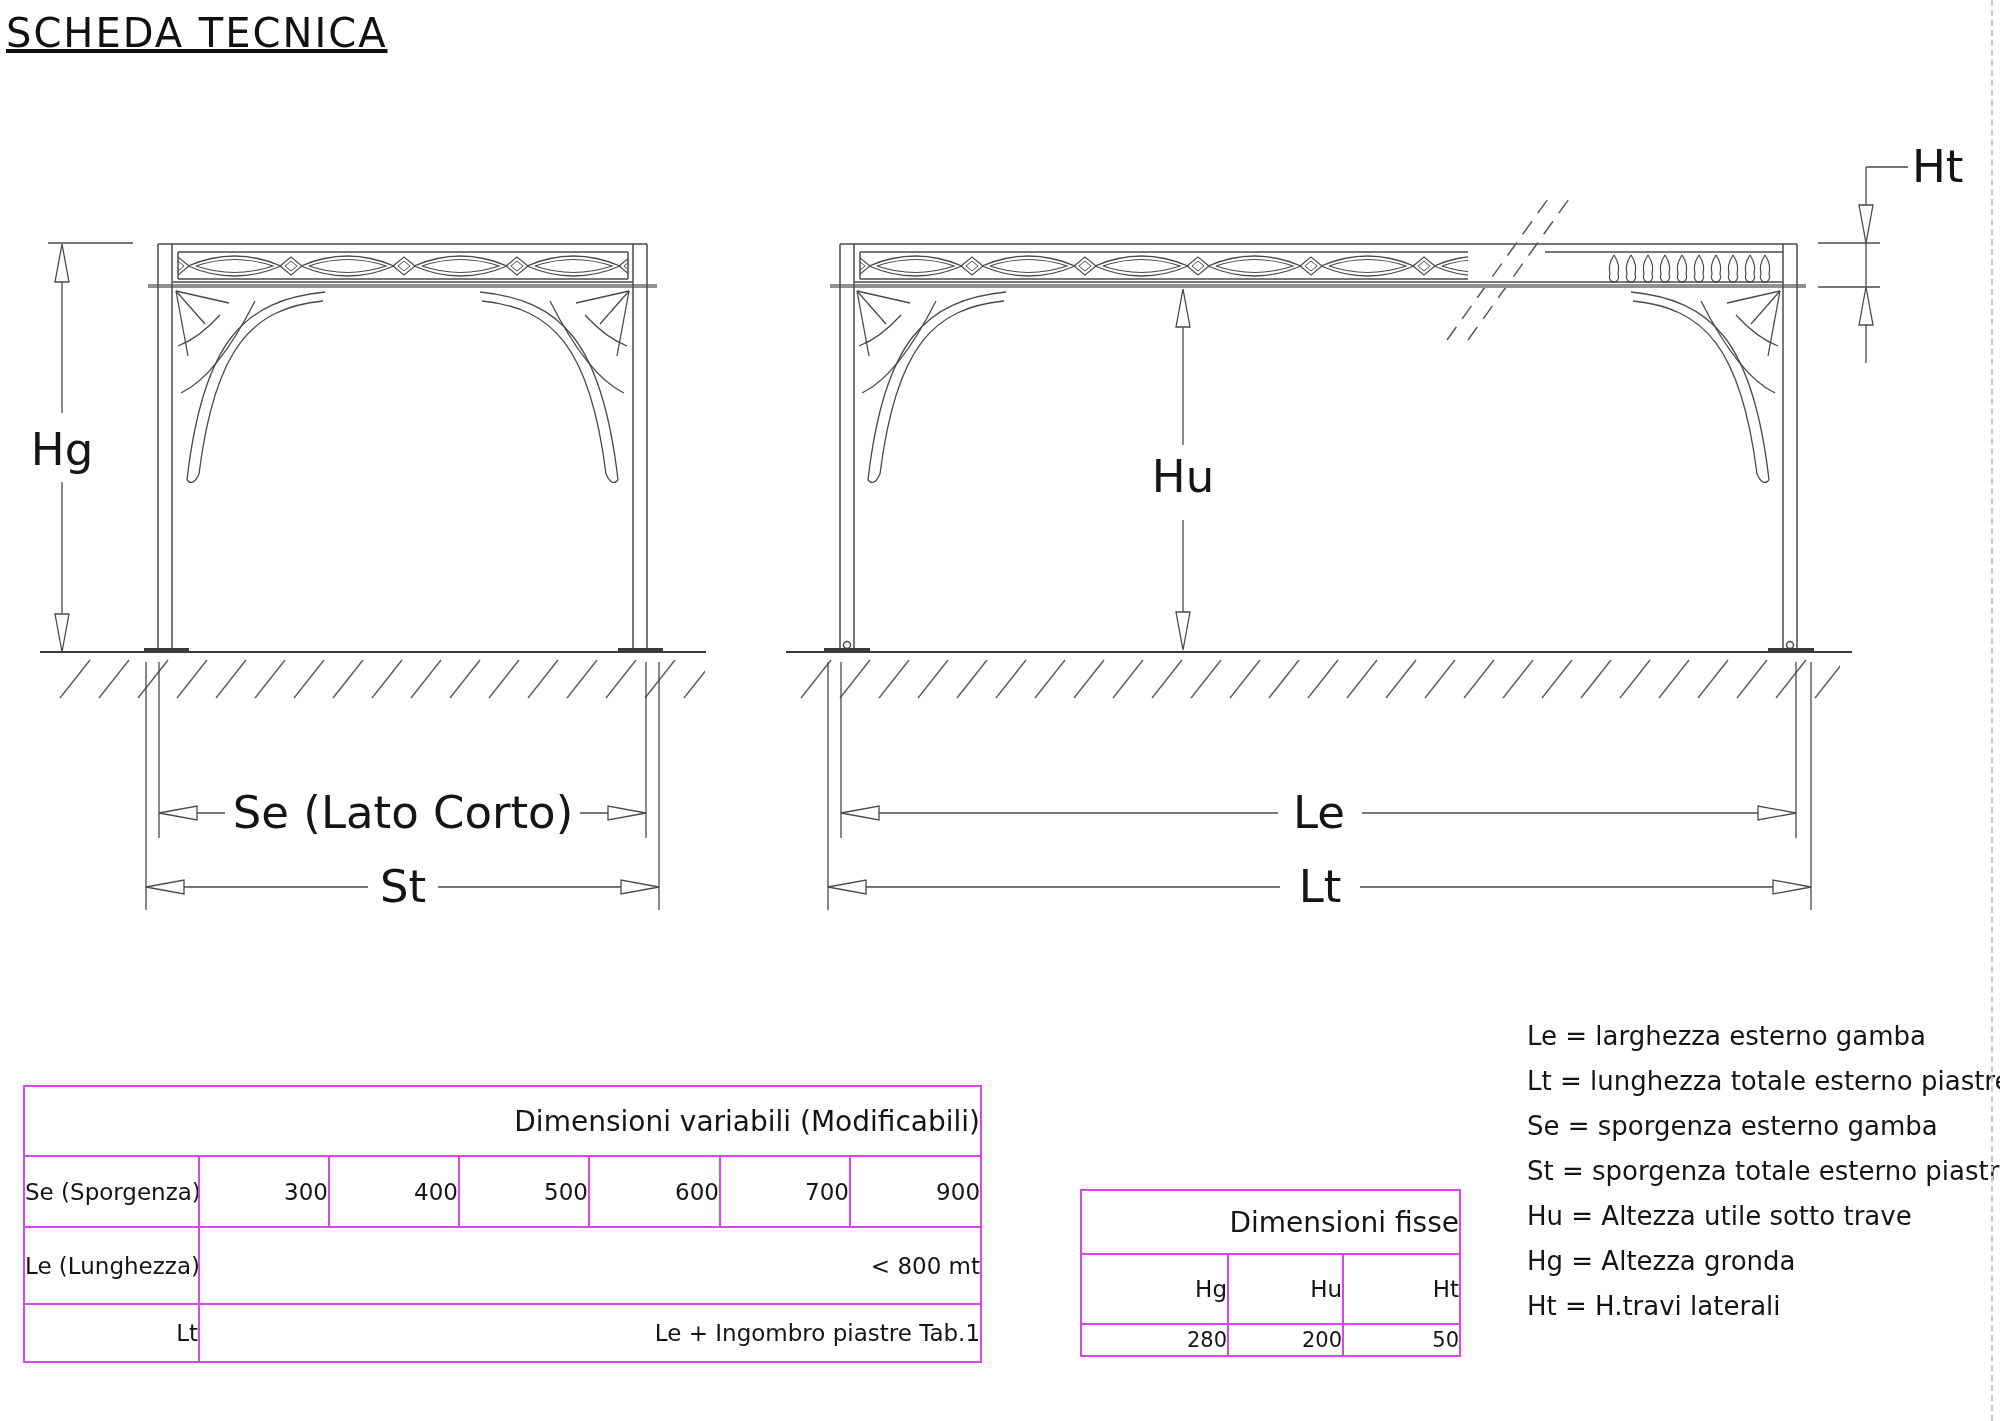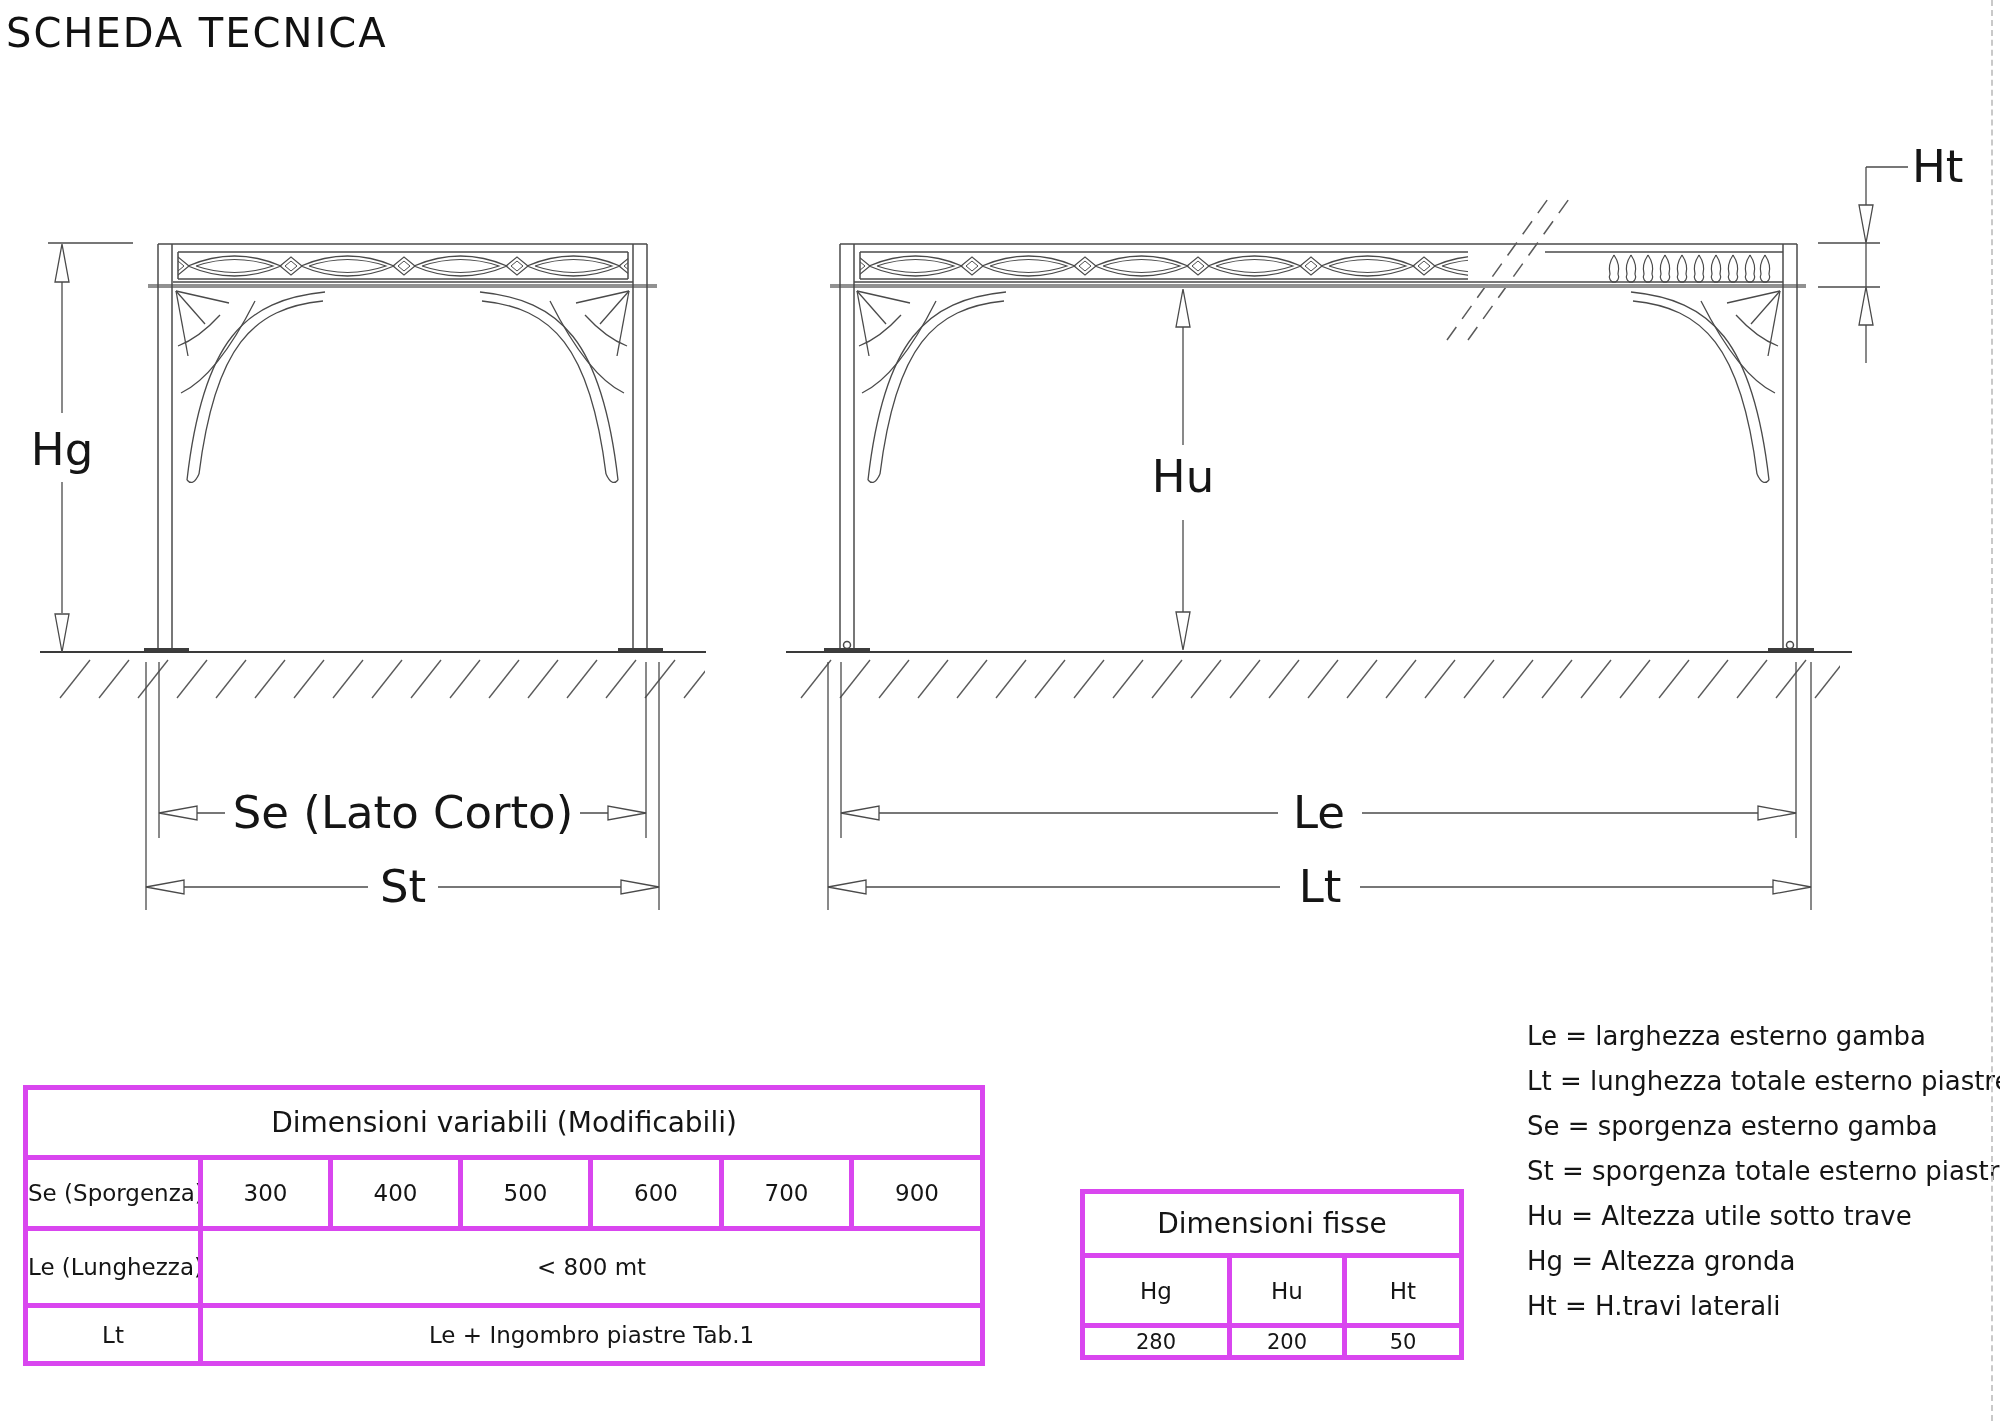--- a/index.html
+++ b/index.html
@@ -1,25 +1,25 @@
 <!DOCTYPE html>
 <html><head>
 <meta charset="utf-8">
 <style>
   html,body{margin:0;padding:0;background:#ffffff;}
   #page{position:relative;width:2000px;height:1421px;background:#ffffff;overflow:hidden;
         font-family:"DejaVu Sans",sans-serif;color:#151515;}
   .abs{position:absolute;}
-  #page-title{left:6px;top:10px;font-size:40px;letter-spacing:2px;color:#111;white-space:nowrap;}
+  #page-title{left:6px;top:10px;font-size:40px;letter-spacing:2px;color:#111;white-space:nowrap;text-decoration:underline;}
   #drawing-svg{left:0;top:0;}
   svg text{font-family:"DejaVu Sans",sans-serif;fill:#151515;}
   .dimtxt{font-size:45px;}
   
   table{border-collapse:collapse;table-layout:fixed;background:#fff;}
-  td{border:5px solid #d946ef;text-align:center;vertical-align:middle;
+  td{border:2px solid #d946ef;text-align:right;vertical-align:middle;
      overflow:hidden;white-space:nowrap;padding:0;}
   #var-table{left:23px;top:1085px;}
   #var-table table{width:957px;}
   #var-table .t-title{height:70px;font-size:28px;}
   #var-table .r1{height:71px;font-size:23px;margin-top:36px;}
   #var-table .r2{height:77px;font-size:23px;}
   #var-table .r3{height:58px;font-size:23px;}
   #fix-table{left:1080px;top:1189px;}
   #fix-table table{width:379px;}
   #fix-table .t-title{height:64px;font-size:28px;}

